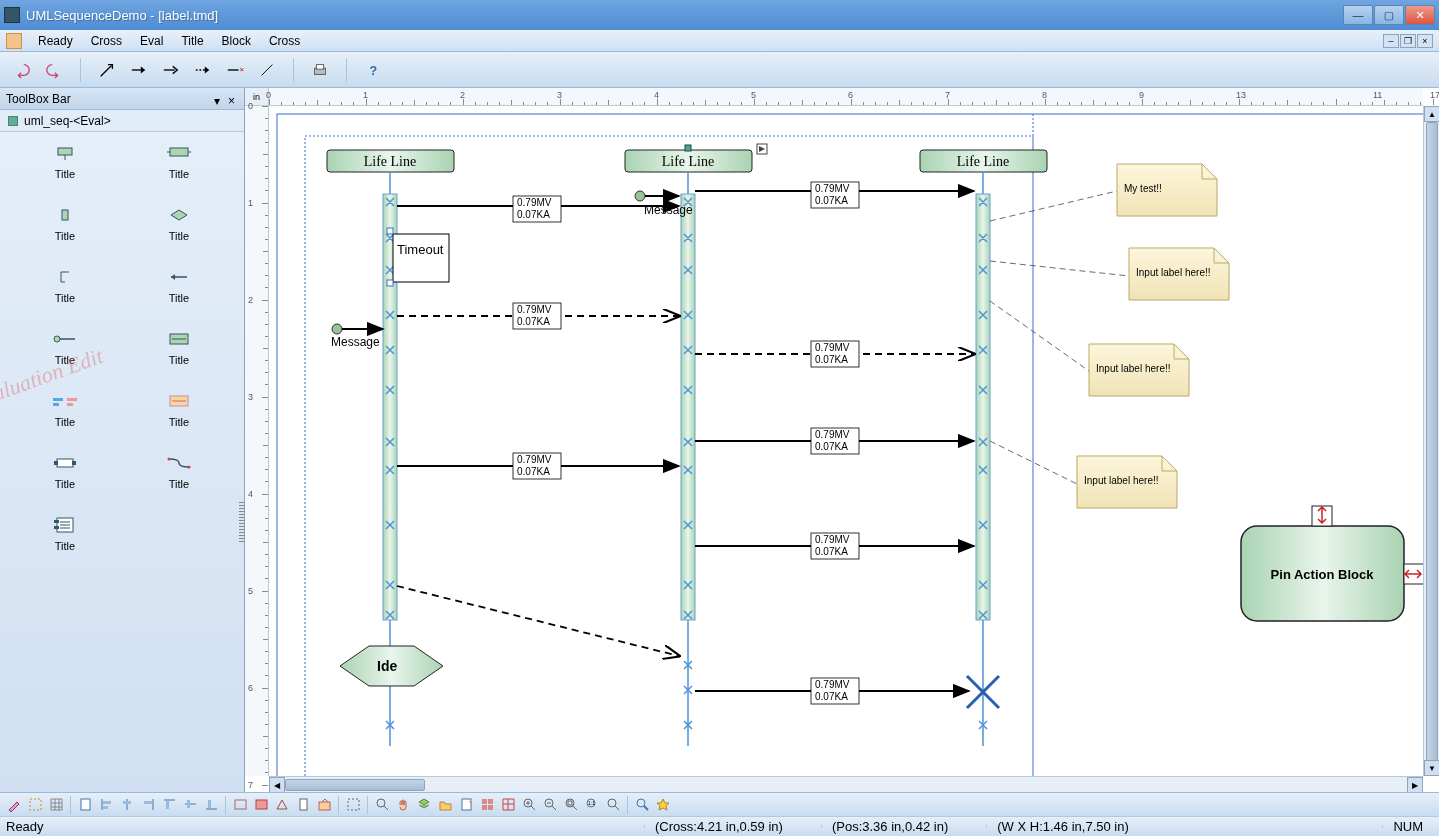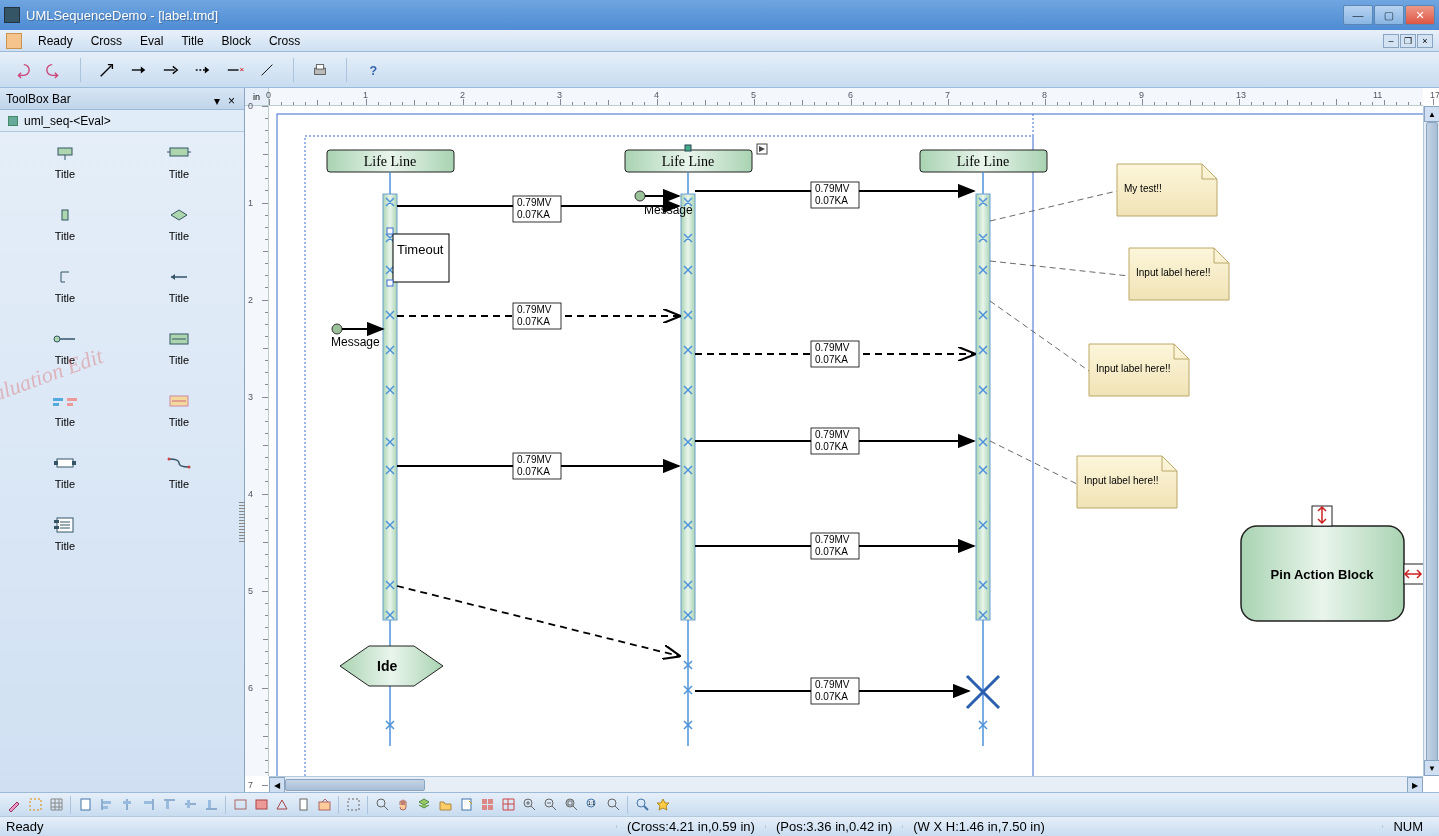--- a/index.html
+++ b/index.html
@@ -79,21 +79,21 @@
 .circ { fill: #9bc19b; stroke: #333; stroke-width: 1; }
 .timeout-box { fill: #fff; stroke: #000; stroke-width: 1; }
 
 
 .bottom-tb { height: 24px; background: linear-gradient(#e6eff9, #c8dcf0); border-top: 1px solid #9bb9d8; display: flex; align-items: center; padding: 0 4px; gap: 1px; }
 .btb-btn { width: 20px; height: 20px; display: flex; align-items: center; justify-content: center; cursor: pointer; border-radius: 2px; }
 .btb-sep { width: 1px; height: 18px; background: #aac4de; margin: 0 3px; }
 
 
 .statusbar { height: 20px; background: linear-gradient(#e6eff9, #c8dcf0); border-top: 1px solid #b5c9dd; display: flex; align-items: center; font-size: 13px; padding: 8px 6px; }
-.st-cell { border-left: 1px solid #b5c9dd; padding: 0 10px; height: 100%; display: flex; align-items: center; }
+.st-cell { border-left: 1px solid #b5c9dd; padding: 0 10px; height: 100%; display: flex; align-items: center; margin-left: 28px; }
 .st-ready { flex: 0 0 610px; }
 .st-num { margin-left: auto; padding-right: 10px; }
 </style>
 </head>
 <body>
 
 <div class="titlebar">
   <div class="app-icon"></div>
   <div class="title">UMLSequenceDemo - [label.tmd]</div>
   <div class="win-btns">

